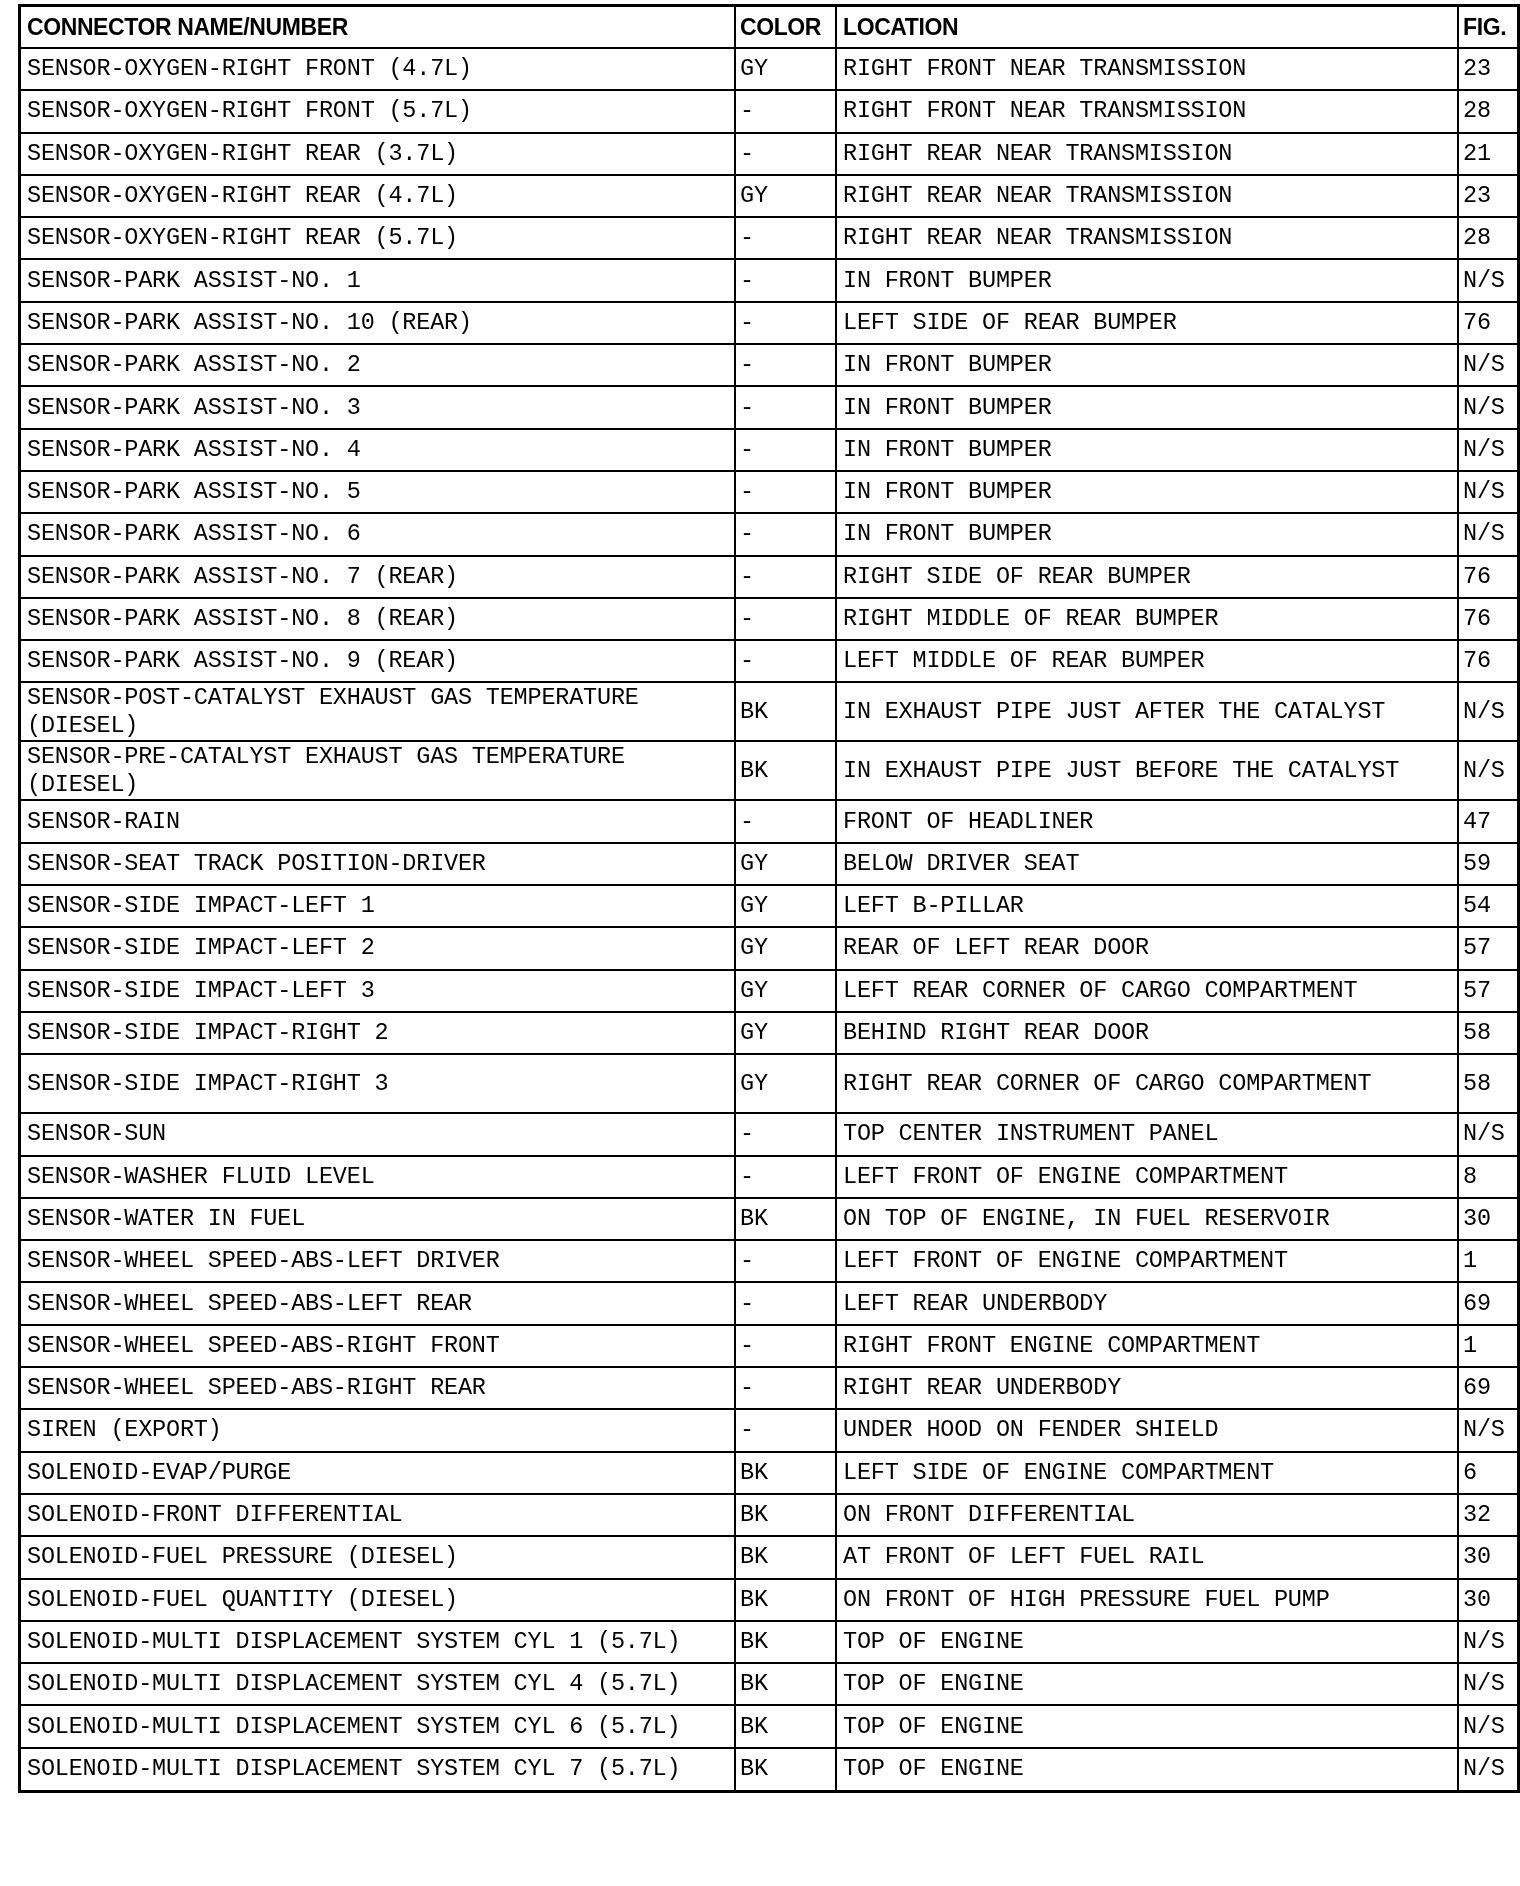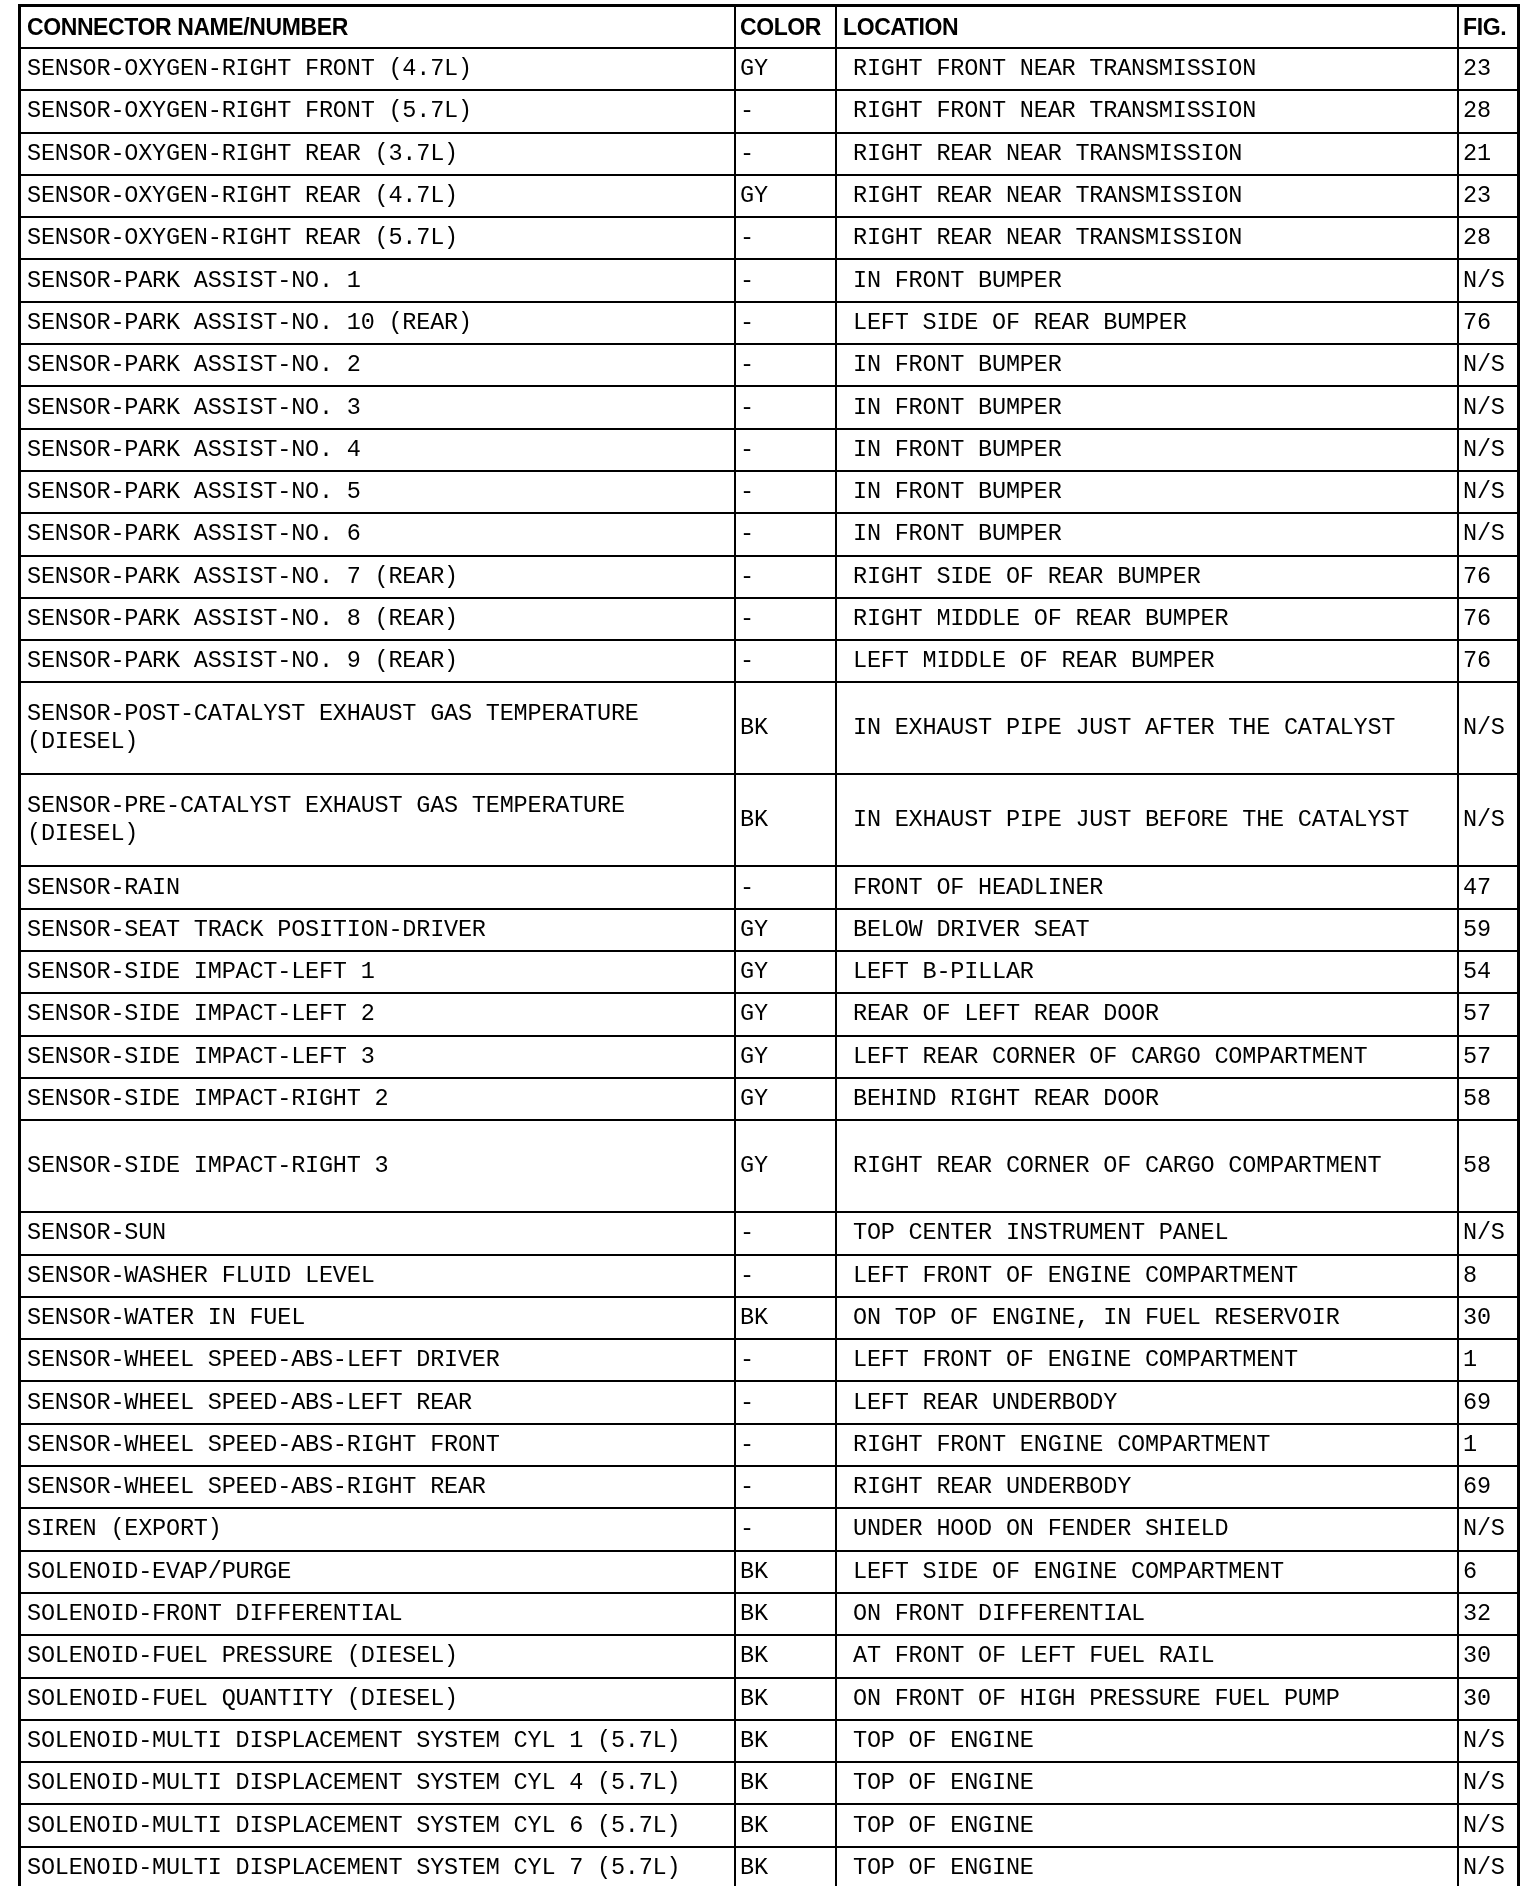--- a/index.html
+++ b/index.html
@@ -53,24 +53,24 @@
   table.connectors tbody tr:last-child td { border-bottom: none; }
 
   table.connectors th {
     font-weight: bold;
     height: 40px;
     font-size: 23px;
     letter-spacing: -0.4px;
   }
   table.connectors th.h-color { padding-left: 4px; padding-right: 0; }
   table.connectors td.col-color { padding-left: 4px; }
-  table.connectors td.col-loc { padding-left: 16px; }
+  table.connectors td.col-loc { padding-left: 6px; }
 
   table.connectors tbody tr { height: 42.3px; font-family: Liberation Mono, monospace; }
-  table.connectors tbody tr.double { height: 92px; }
+  table.connectors tbody tr.double { height: 59px; }
 </style>
 </head>
 <body>
 
 <div class="sheet">
   <table class="connectors">
     <colgroup>
       <col class="c-name">
         <col class="c-color">
         <col class="c-loc">

